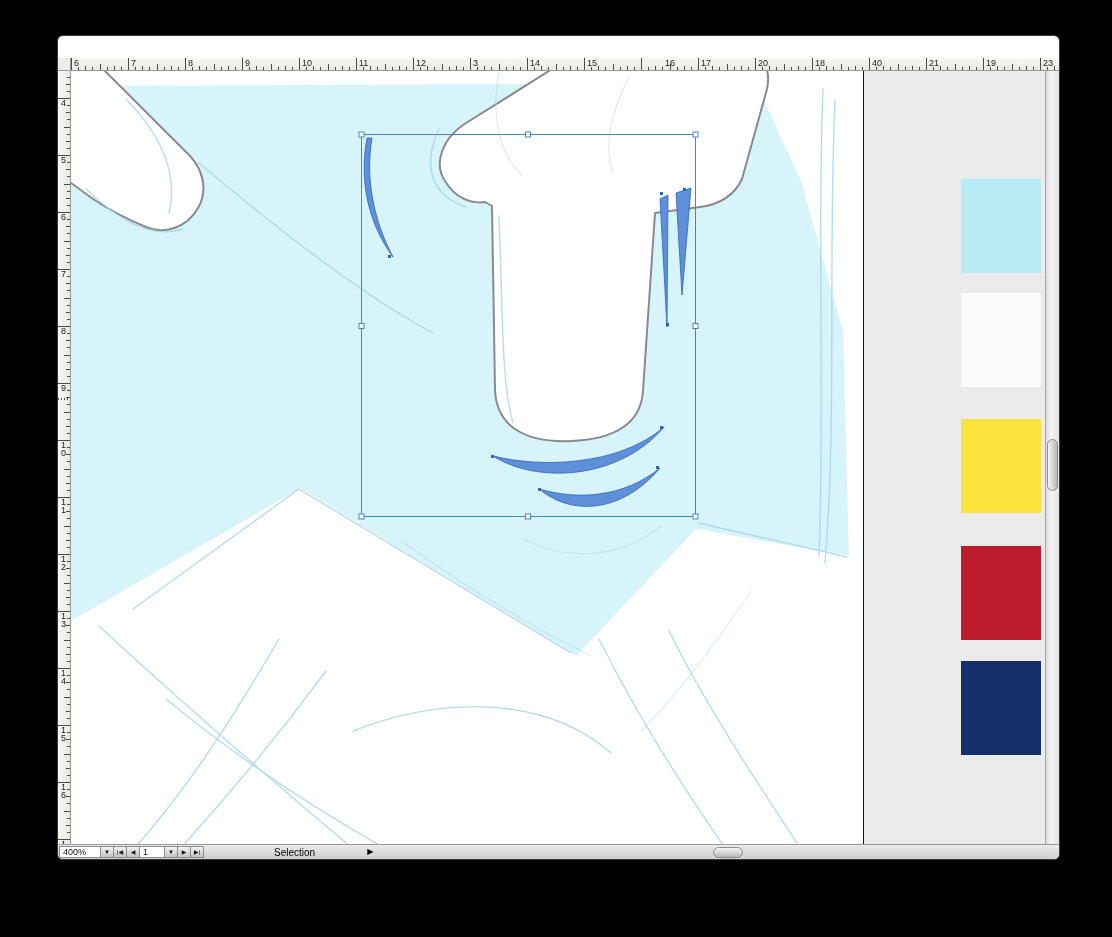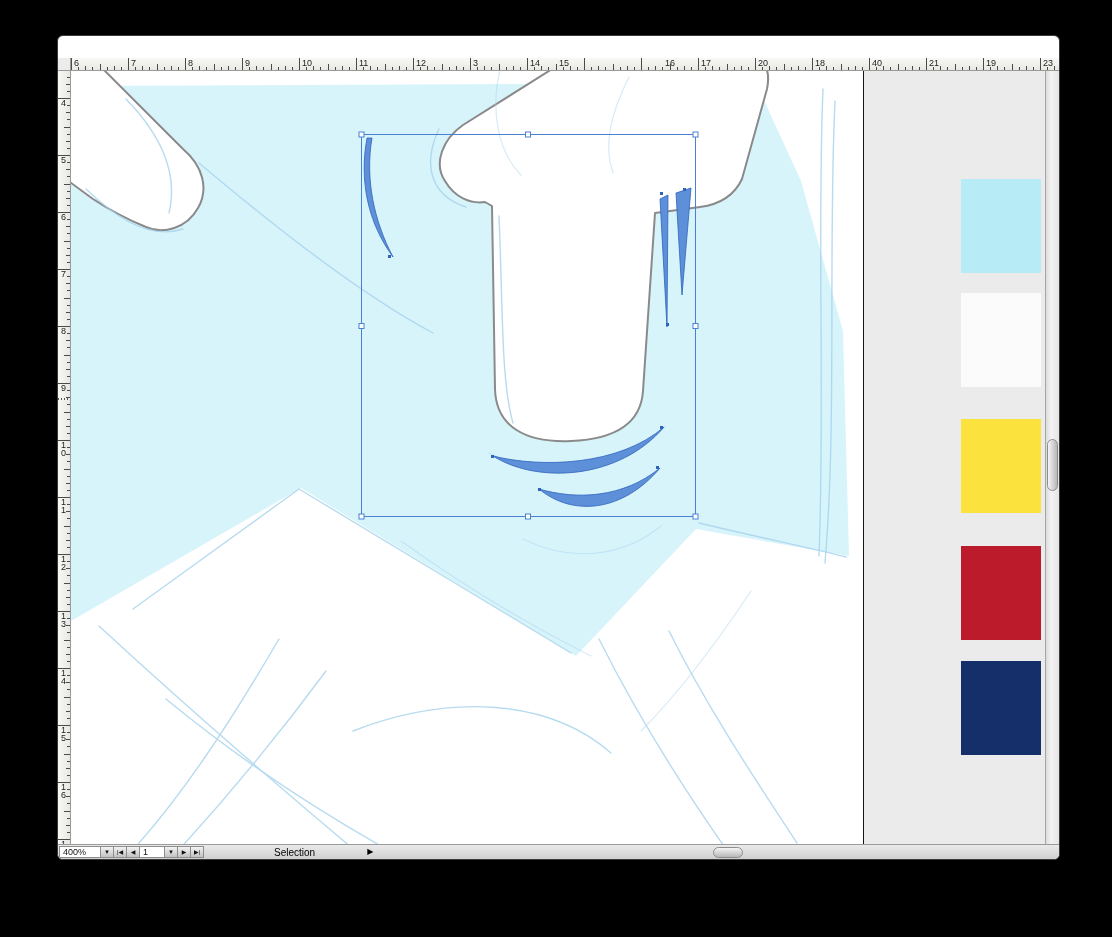--- a/index.html
+++ b/index.html
@@ -244,21 +244,21 @@
           <div class="tick" style="left: 983.25px; bottom: 0px; width: 1px; height: 4px;"></div>
           <div class="h-num" style="left: 3px;">6</div>
           <div class="h-num" style="left: 60px;">7</div>
           <div class="h-num" style="left: 117px;">8</div>
           <div class="h-num" style="left: 174px;">9</div>
           <div class="h-num" style="left: 231px;">10</div>
           <div class="h-num" style="left: 288px;">11</div>
           <div class="h-num" style="left: 345px;">12</div>
           <div class="h-num" style="left: 402px;">3</div>
           <div class="h-num" style="left: 459px;">14</div>
-          <div class="h-num" style="left: 488px;">15</div>
+          <div class="h-num" style="left: 516px;">15</div>
           <div class="h-num" style="left: 594px;">16</div>
           <div class="h-num" style="left: 630px;">17</div>
           <div class="h-num" style="left: 687px;">20</div>
           <div class="h-num" style="left: 744px;">18</div>
           <div class="h-num" style="left: 801px;">40</div>
           <div class="h-num" style="left: 858px;">21</div>
           <div class="h-num" style="left: 915px;">19</div>
           <div class="h-num" style="left: 972px;">23</div>
         </div>
     </div>

